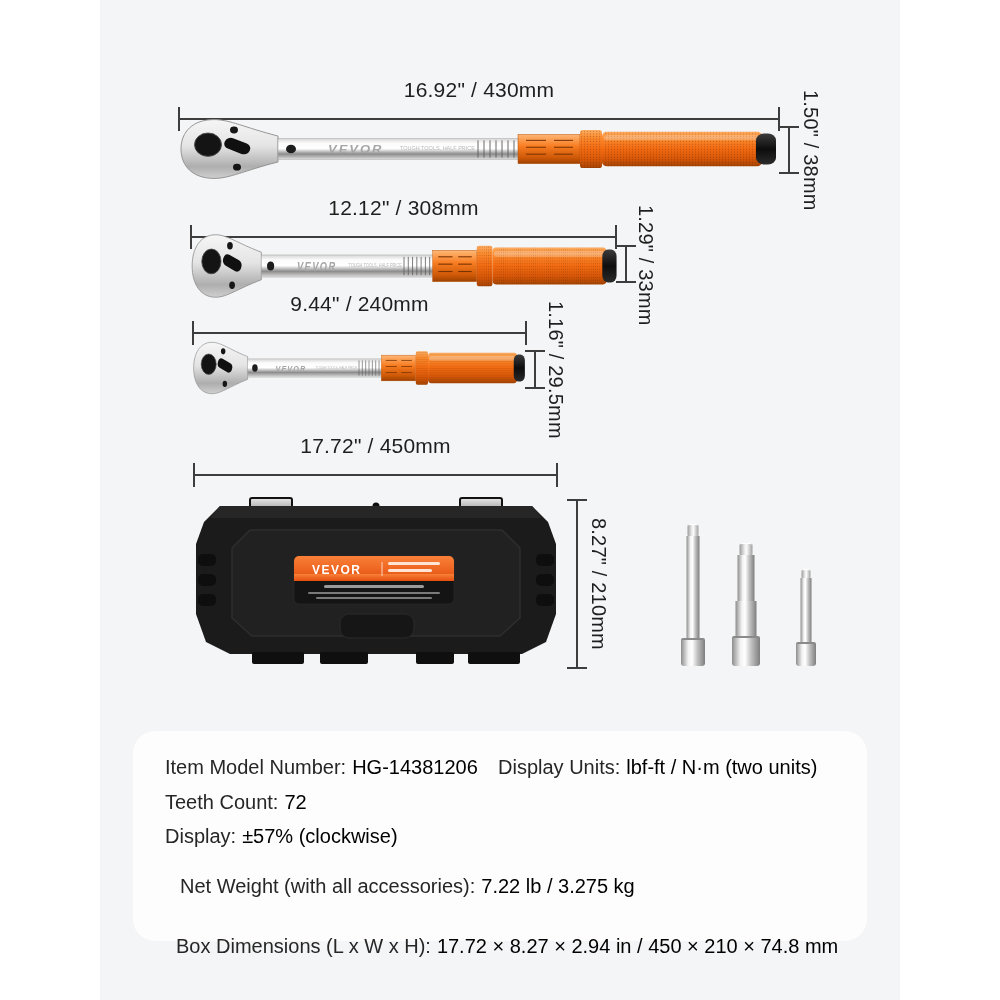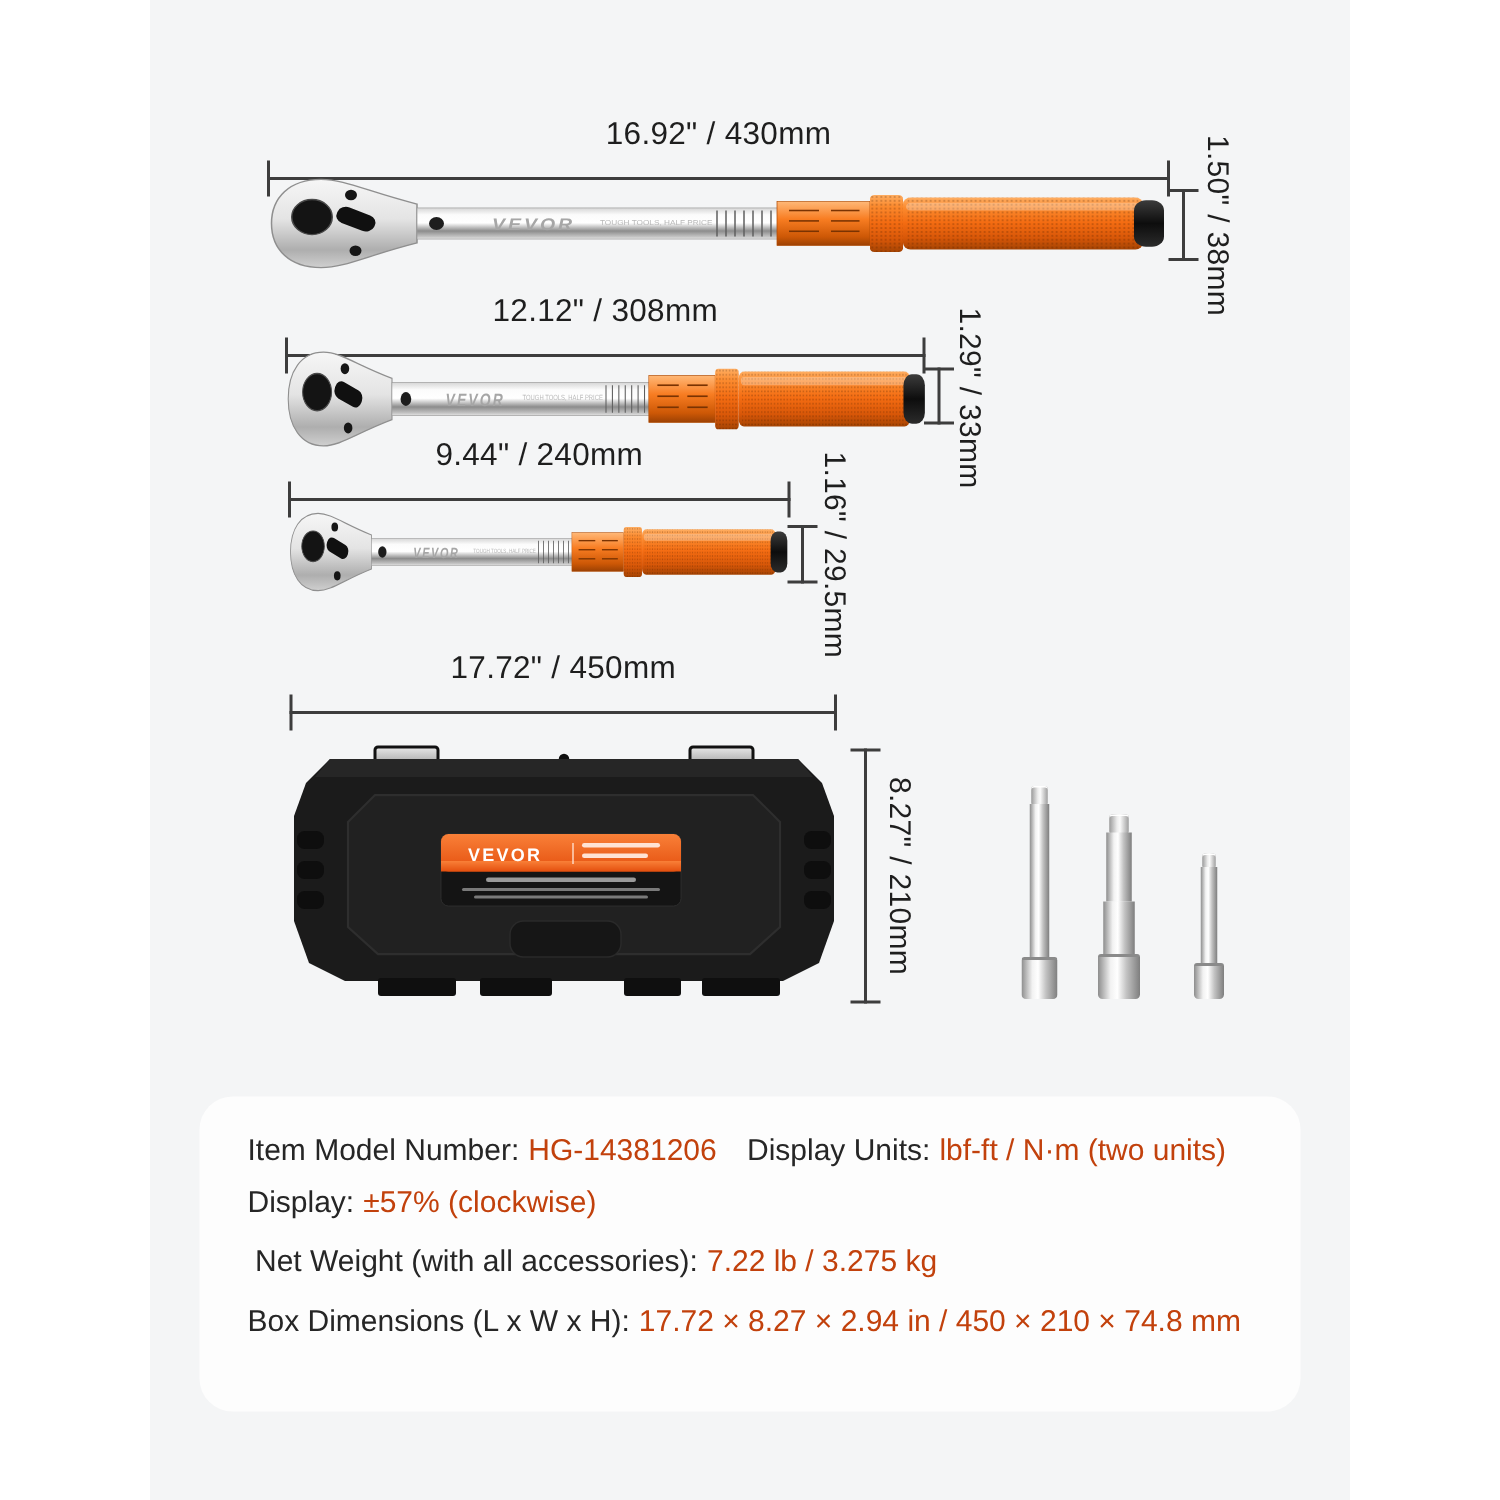--- a/index.html
+++ b/index.html
@@ -52,21 +52,21 @@
   .ext-base{border-radius:2px 2px 3px 3px;border-top:2px solid #8a8a8a;}
 
   
   .panel{
     position:absolute;left:133px;top:731px;width:734px;height:210px;
     background:#fdfdfd;border-radius:22px;box-sizing:border-box;
     padding:19px 32px;
   }
   .spec-row{display:flex;line-height:34.5px;font-size:20px;color:#262626;white-space:nowrap;}
   .spec-cell.left{width:333px;flex:0 0 333px;}
-  .spec-val{color:#c2410c;margin-left:6px;text-align:right;}
+  .spec-val{color:#000000;margin-left:6px;text-align:right;}
 </style>
 </head>
 <body>
 
 <svg width="0" height="0" style="position:absolute" aria-hidden="true">
   <defs>
     <linearGradient id="gChrome" x1="0" y1="0" x2="0" y2="1">
       <stop offset="0" stop-color="#d6d6d6"></stop>
         <stop offset=".22" stop-color="#fbfbfb"></stop>
       <stop offset=".48" stop-color="#ffffff"></stop>
@@ -291,29 +291,32 @@
 <div class="panel">
   <div class="spec-row">
     <p class="spec-cell left" style="margin:0">
       <span>Item Model Number:</span><span class="spec-val">HG-14381206</span>
     </p>
     <p class="spec-cell" style="margin:0">
       <span>Display Units:</span><span class="spec-val">lbf-ft / N·m (two units)</span>
     </p>
   </div>
   <div class="spec-row">
+    <p class="spec-cell" style="margin:0">
+      <span>Teeth Count:</span><span class="spec-val">72</span>
+    </p>
   </div>
   <div class="spec-row">
     <p class="spec-cell" style="margin:0">
       <span>Display:</span><span class="spec-val">±57% (clockwise)</span>
     </p>
   </div>
   <div class="spec-row">
-    <p class="spec-cell" style="margin:5px">
+    <p class="spec-cell" style="margin:15px">
       <span>Net Weight (with all accessories):</span><span class="spec-val">7.22 lb / 3.275 kg</span>
     </p>
   </div>
   <div class="spec-row">
-    <p class="spec-cell" style="margin:0">
+    <p class="spec-cell" style="margin:11px">
       <span>Box Dimensions (L x W x H):</span><span class="spec-val">17.72 × 8.27 × 2.94 in / 450 × 210 × 74.8 mm</span>
     </p>
   </div>
 </div>
 
 </body></html>

